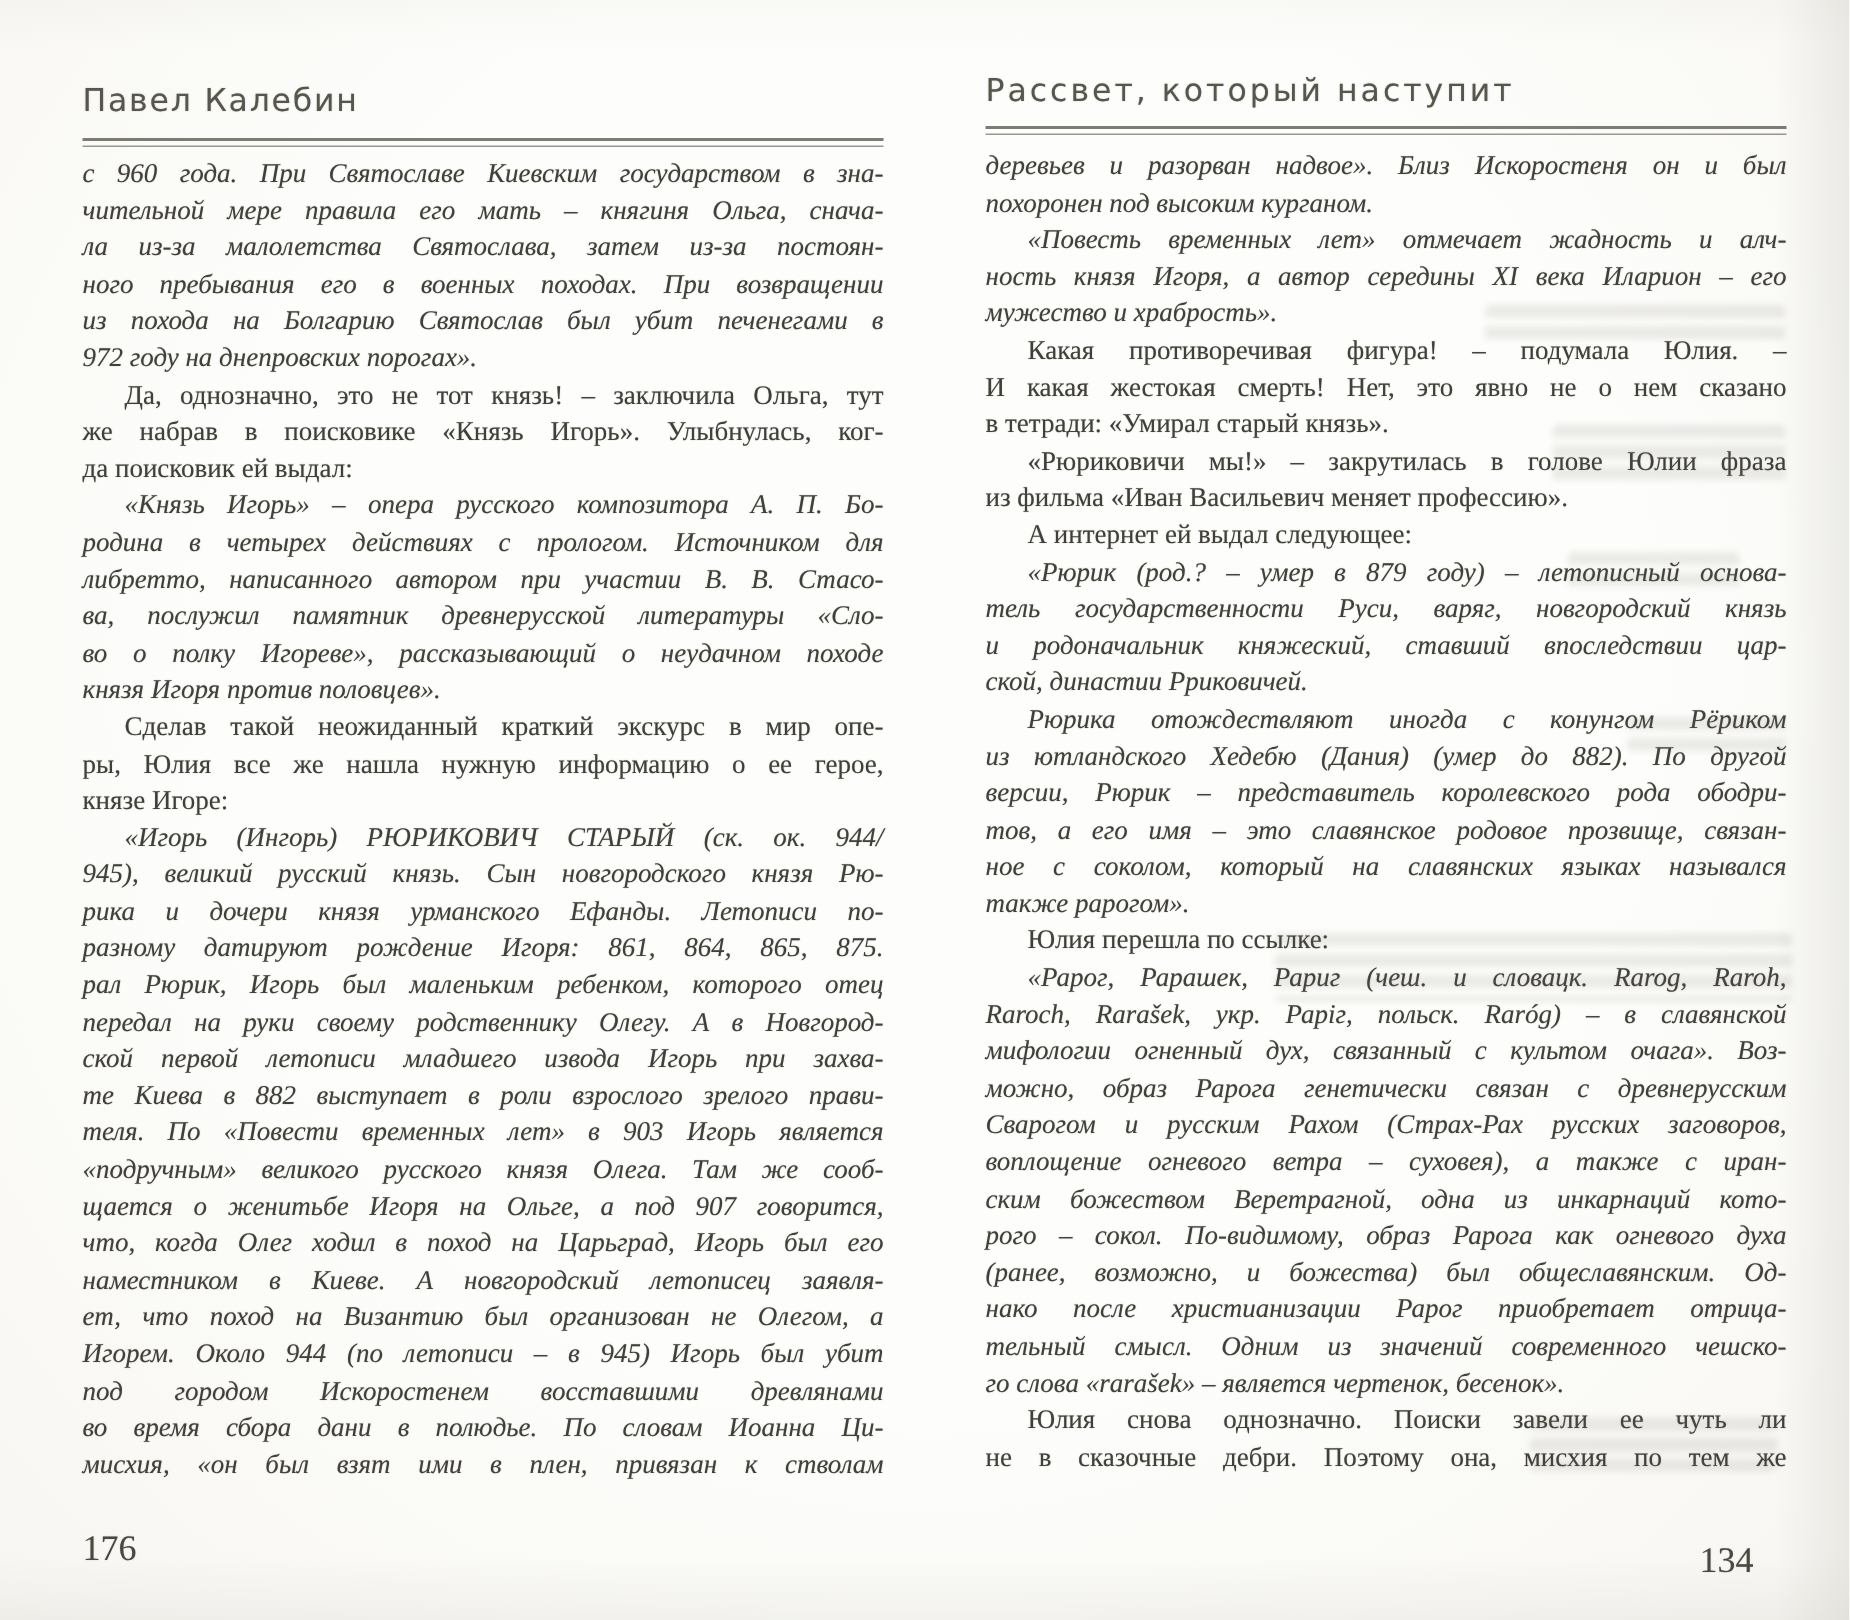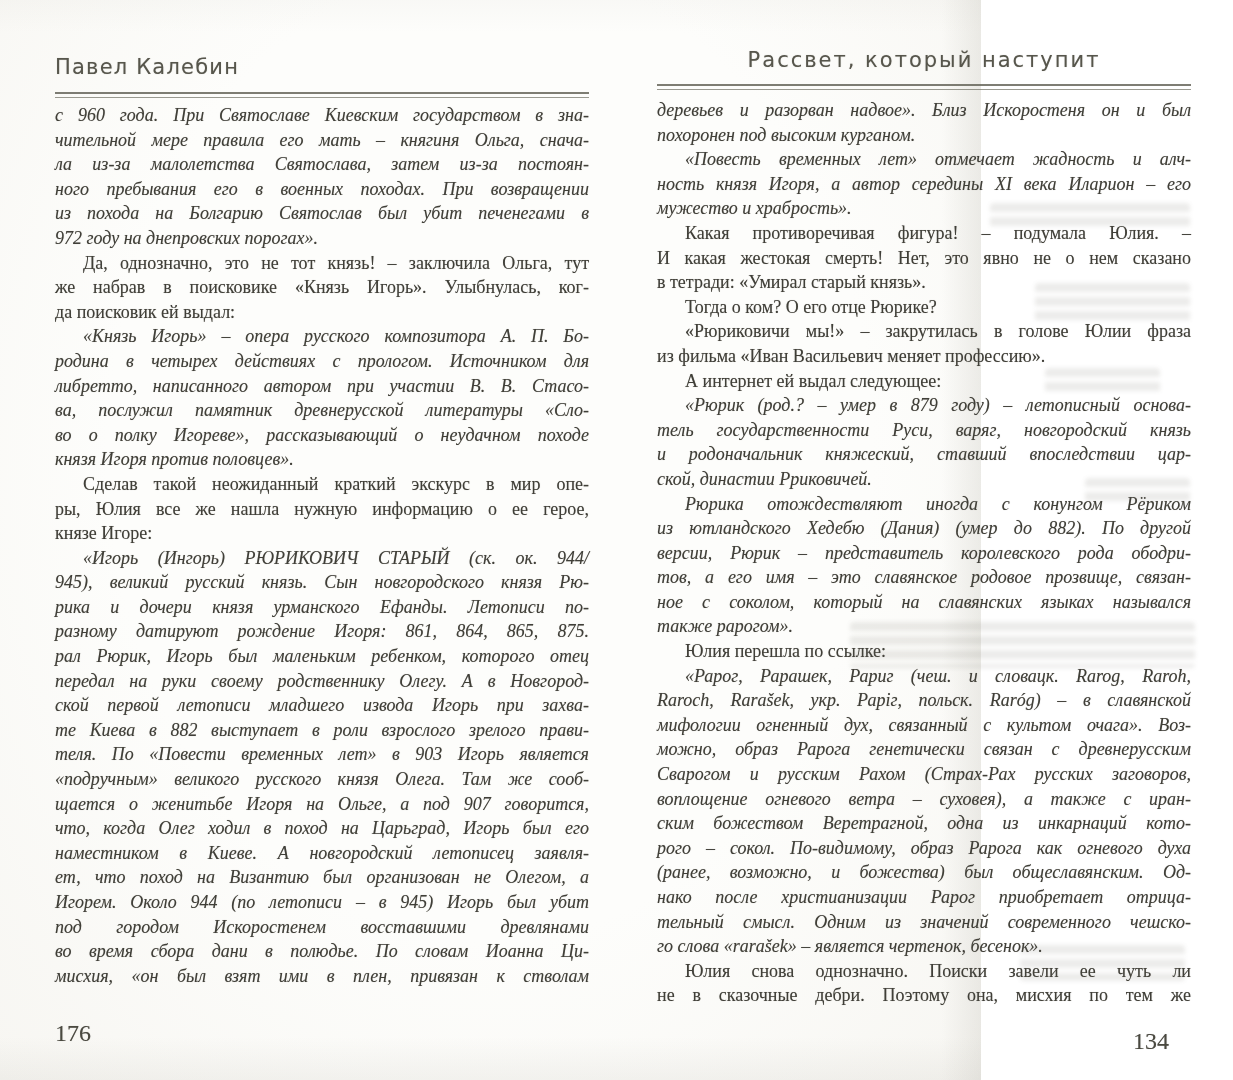--- a/index.html
+++ b/index.html
@@ -1,36 +1,36 @@
 <!DOCTYPE html>
 <html><head>
 <meta charset="utf-8">
 <style>
   html,body{margin:0;padding:0;}
   body{width:1233px;height:1080px;overflow:hidden;background:#ffffff;}
   .canvas{
-    position:relative;width:981px;height:1080px;
+    position:relative;width:1233px;height:1080px;
     background:
       linear-gradient(to right, rgba(210,208,200,0) 96%, rgba(195,193,185,.28) 100%),
       linear-gradient(to bottom, rgba(210,208,200,.10) 0%, rgba(210,208,200,0) 3%, rgba(210,208,200,0) 96%, rgba(200,198,190,.18) 100%),
       radial-gradient(ellipse at 50% 42%, #fdfdfb 55%, #f7f6f2 100%);
     font-family:"Liberation Serif","DejaVu Serif",serif;
     color:#403f38;
   }
   .page{position:absolute;width:534px;}
   .page-left{left:55px;top:55px;height:1010px;}
   .page-right{left:657px;top:48px;height:1020px;}
   .running-header{
     font-family:"DejaVu Sans","Liberation Sans",sans-serif;
     font-size:21px;letter-spacing:1.2px;color:#57564c;
     position:absolute;left:0;right:0;top:0;
     text-shadow:0 0 1px rgba(87,86,76,.35);
     white-space:nowrap;
   }
-  .page-right .running-header{text-align:center;letter-spacing:2px;}
+  .page-right .running-header{text-align:left;letter-spacing:2px;}
   .rule{
     position:absolute;left:0;right:0;height:3px;
     border-top:2px solid rgba(104,103,92,.85);
     border-bottom:1px solid rgba(120,119,108,.75);
   }
   .page-left .rule{top:37px;}
   .page-right .rule{top:36px;}
   .page-body{position:absolute;left:0;right:0;}
   .page-left .page-body{top:48px;}
   .page-right .page-body{top:50px;}
@@ -109,21 +109,20 @@
     <div class="rule"></div>
     <div class="page-body">
         <div class="line it">деревьев и разорван надвое». Близ Искоростеня он и был</div>
         <div class="line it end">похоронен под высоким курганом.</div>
         <div class="line it ind">«Повесть временных лет» отмечает жадность и алч-</div>
         <div class="line it">ность князя Игоря, а автор середины XI века Иларион – его</div>
         <div class="line it end">мужество и храбрость».</div>
         <div class="line ind">Какая противоречивая фигура! – подумала Юлия. –</div>
         <div class="line">И какая жестокая смерть! Нет, это явно не о нем сказано</div>
         <div class="line end">в тетради: «Умирал старый князь».</div>
-        <div class="line ind end">Тогда о ком? О его отце Рюрике?</div>
         <div class="line ind">«Рюриковичи мы!» – закрутилась в голове Юлии фраза</div>
         <div class="line end">из фильма «Иван Васильевич меняет профессию».</div>
         <div class="line ind end">А интернет ей выдал следующее:</div>
         <div class="line it ind">«Рюрик (род.? – умер в 879 году) – летописный основа-</div>
         <div class="line it">тель государственности Руси, варяг, новгородский князь</div>
         <div class="line it">и родоначальник княжеский, ставший впоследствии цар-</div>
         <div class="line it end">ской, династии Рриковичей.</div>
         <div class="line it ind">Рюрика отождествляют иногда с конунгом Рёриком</div>
         <div class="line it">из ютландского Хедебю (Дания) (умер до 882). По другой</div>
         <div class="line it">версии, Рюрик – представитель королевского рода ободри-</div>

